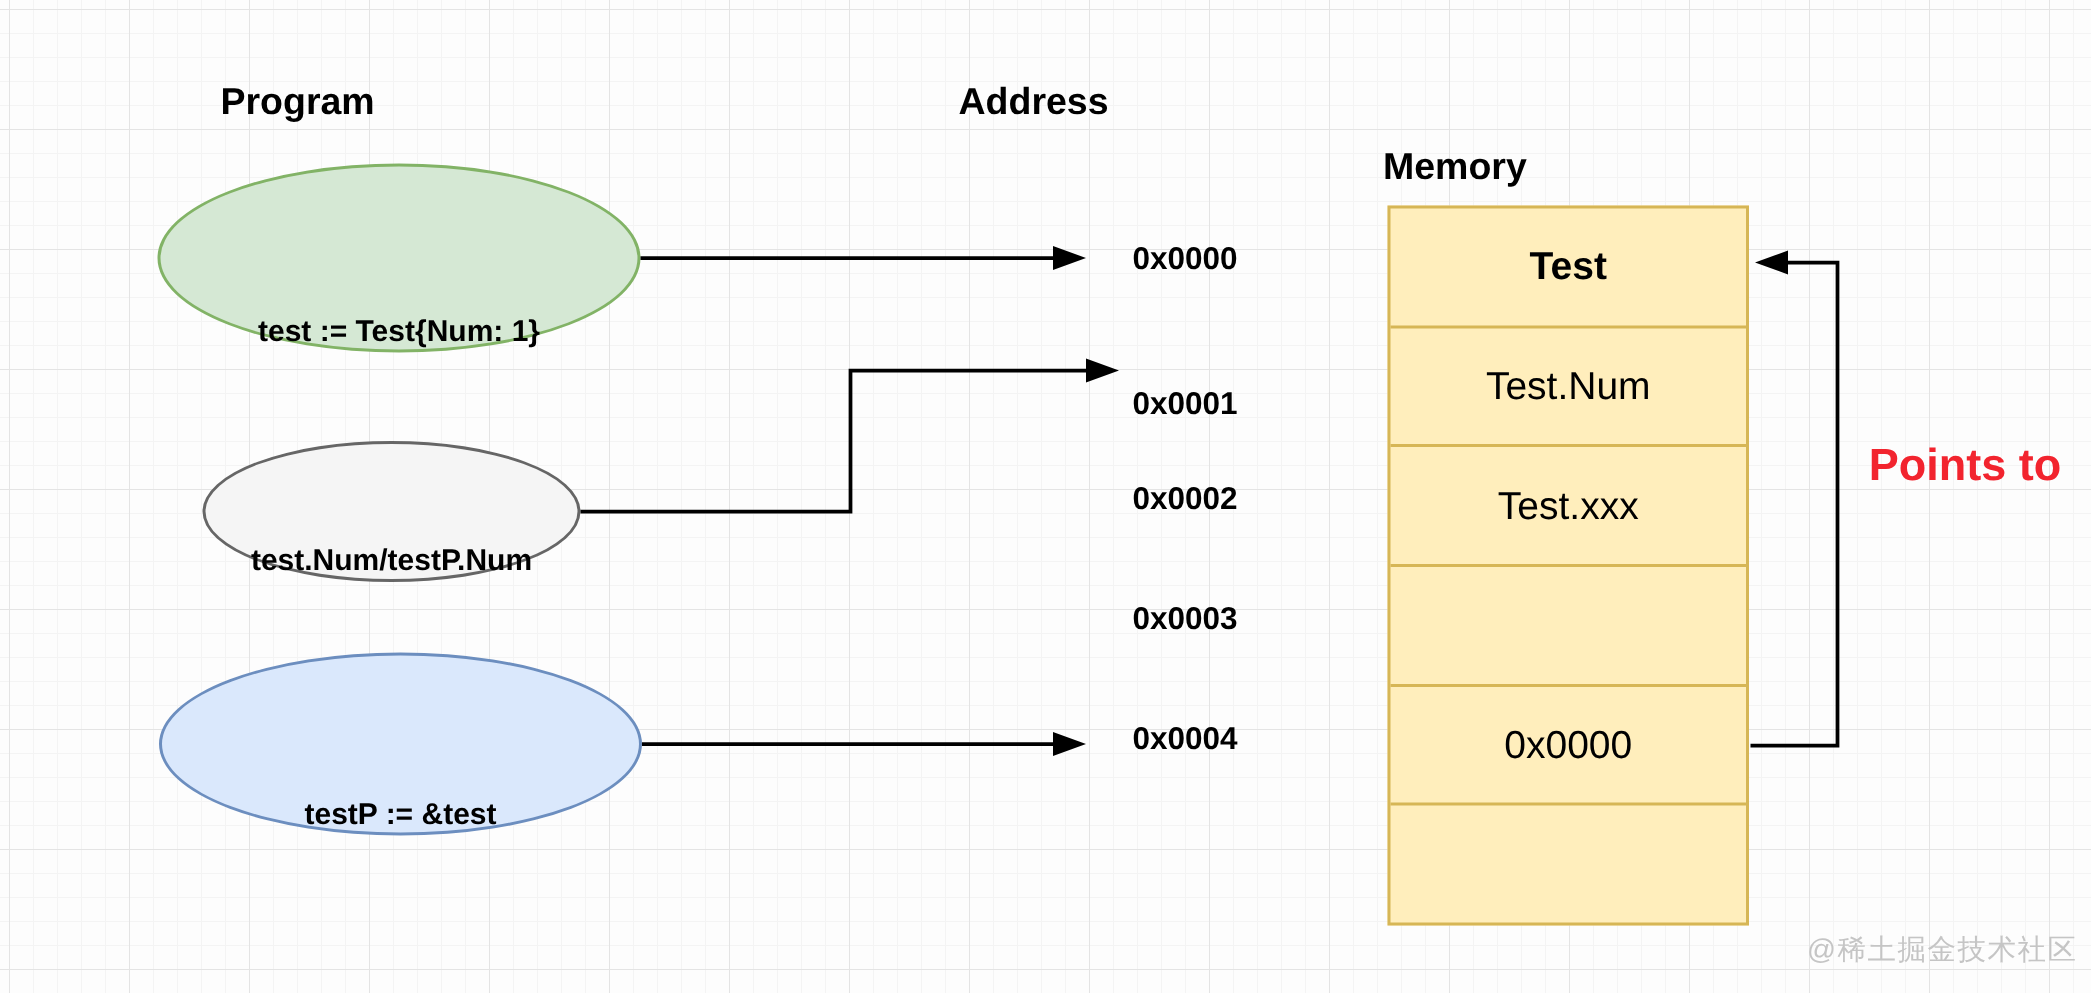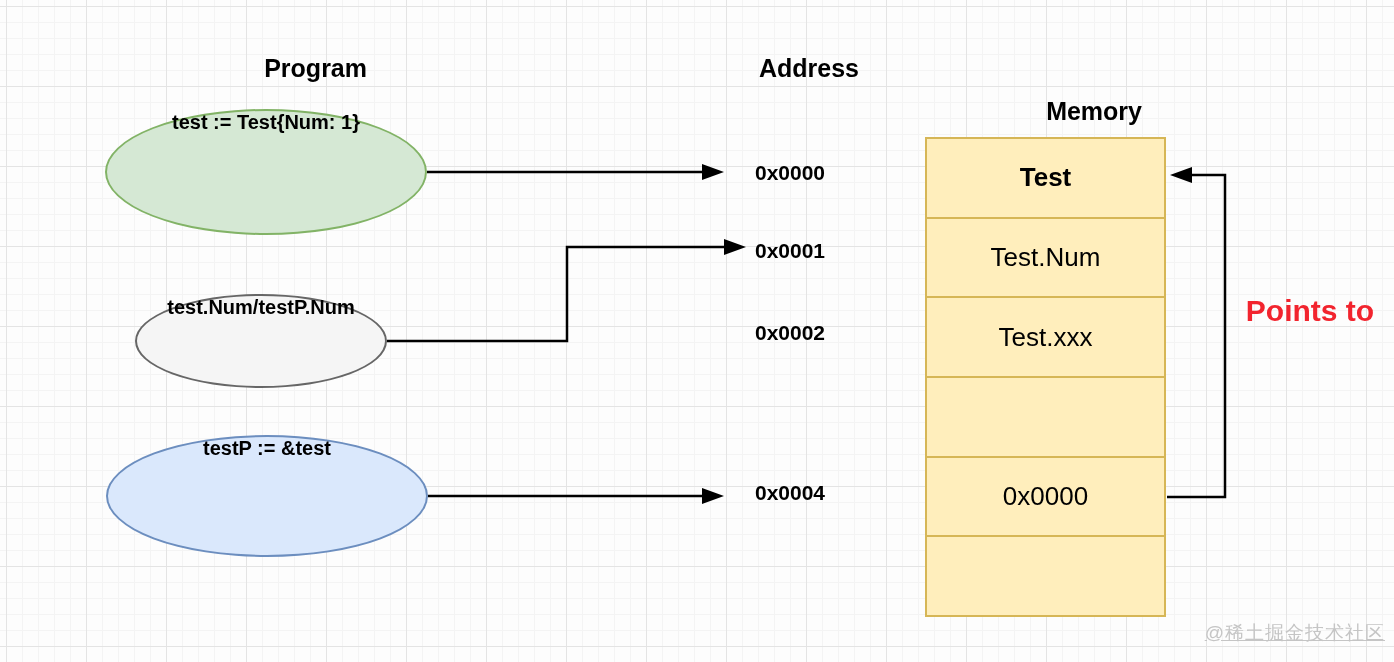--- a/index.html
+++ b/index.html
@@ -16,34 +16,34 @@
       linear-gradient(90deg, #e4e4e4 1px, transparent 1px),
       linear-gradient(#f4f4f4 1px, transparent 1px),
       linear-gradient(90deg, #f4f4f4 1px, transparent 1px);
     background-size: 80px 80px, 80px 80px, 16px 16px, 16px 16px;
     background-position: 6px 6px;
   }
 
   .col-header {
     position: absolute;
     width: 220px;
-    text-align: right;
+    text-align: left;
     font-size: 25px;
     font-weight: bold;
     color: #000;
   }
   #hdr-program { left: 147px; top: 54px; }
   #hdr-address { left: 639px; top: 54px; }
   #hdr-memory  { left: 922px; top: 54px; margin-top: 43px; }
 
   .node {
     position: absolute;
     border-radius: 50%;
     display: flex;
-    align-items: flex-start;
+    align-items: flex-end;
     justify-content: center;
     font-size: 20px;
     font-weight: bold;
     color: #000;
     border: 2px solid;
   }
   #node-test    { left: 105px; top: 109px; width: 322px; height: 126px;
                   background: #d5e8d4; border-color: #82b366; }
   #node-field   { left: 135px; top: 294px; width: 252px; height:  94px;
                   background: #f5f5f5; border-color: #666666; }
@@ -102,21 +102,20 @@
   }
 
   #watermark {
     position: absolute;
     left: 1185px; top: 620px;
     width: 200px;
     text-align: right;
     font-size: 19px;
     color: #c5c5c5;
     letter-spacing: 1px;
-    text-decoration: underline;
   }
 </style>
 </head>
 <body>
 
 <div id="canvas">
 
   <div class="col-header" id="hdr-program">Program</div>
   <div class="col-header" id="hdr-address">Address</div>
   <div class="col-header" id="hdr-memory">Memory</div>
@@ -125,22 +124,23 @@
     <span>test := Test{Num: 1}</span>
   </div>
   <div class="node" id="node-field">
     <span>test.Num/testP.Num</span>
   </div>
   <div class="node" id="node-pointer">
     <span>testP := &amp;test</span>
   </div>
 
   <div class="addr" style="top:161px">0x0000</div>
-  <div class="addr" style="top:239px">0x0001</div>
+  <div class="addr" style="top:258px">0x0001</div>
   <div class="addr" style="top:321px">0x0002</div>
+  <div class="addr" style="top:401px">0x0003</div>
   <div class="addr" style="top:481px">0x0004</div>
 
   <div id="memory-table">
     <div class="mem-row bold">Test</div>
     <div class="mem-row">Test.Num</div>
     <div class="mem-row">Test.xxx</div>
     <div class="mem-row"></div>
     <div class="mem-row">0x0000</div>
     <div class="mem-row"></div>
   </div>

